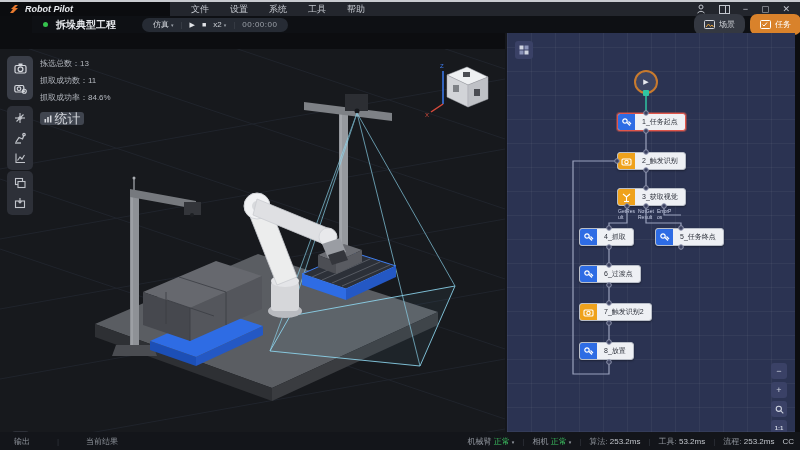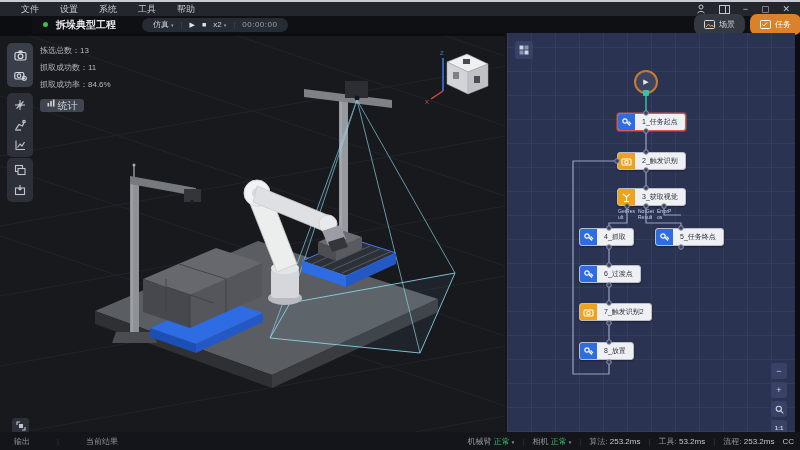--- a/index.html
+++ b/index.html
@@ -34,36 +34,36 @@
   #timer { color:#9ba0a8; letter-spacing:.5px; }
   #viewtoggle { margin-left:auto; display:flex; align-items:center; gap:5px; padding-right:8px; }
   .pillbtn { height:21px; border-radius:8px; display:flex; align-items:center;
     gap:4px; padding:0 10px; font-size:8px; }
   #scenebtn { background:#343841; color:#d2d5da; }
   #taskbtn  { color:#fff;border-radius:7px; }
   #panelbtn { width:18px; height:14px; border-radius:3px; background:#343841;
     display:flex; align-items:center; justify-content:center; }
 
   
-  #viewport { left:0; top:36px; width:505px; height:399px; background:#17191d; overflow:hidden; }
+  #viewport { left:0; top:49px; width:505px; height:399px; background:#17191d; overflow:hidden; }
 
   
   .toolgrp { left:7px; width:26px; background:#2d3038; border-radius:5px;
     display:flex; flex-direction:column; align-items:center; padding:3px 0; gap:2px; }
   #toolgrp1 { top:7px; background:#3a3e48; }
   #toolgrp2 { top:57px; }
   #toolgrp3 { top:122px; }
   .toolbtn { width:20px; height:18px; display:flex; align-items:center; justify-content:center; }
 
   
   #stats { left:40px; top:9px; display:flex; flex-direction:column; gap:6px; }
   .statline { font-size:8px; color:#b5b9c0; }
   #statsbtn { margin-top:3px; width:44px; height:13px; background:#40454f; border-radius:3px;
-    display:flex; justify-content:center; gap:3px;
-    font-size:10px; color:#d5d8dd; }
+    display:flex; align-items:center; justify-content:center; gap:3px;
+    font-size:13px; color:#d5d8dd; }
 
   #expandbtn { left:12px; top:382px; width:17px; height:15px; background:#2d3038;
     border-radius:3px; display:flex; align-items:center; justify-content:center; }
 
   
   #flowpanel { left:505px; top:33px; width:290px; height:399px; background:#2b3352;
     border-left:2px solid #14161b; overflow:hidden;
     background-image:
       repeating-linear-gradient(0deg, rgba(255,255,255,0.045) 0 1px, transparent 1px 24px),
       repeating-linear-gradient(90deg, rgba(255,255,255,0.045) 0 1px, transparent 1px 24px); }
@@ -105,20 +105,26 @@
   svg { display:block; }
 </style>
 </head>
 <body>
 
 <div id="stage">
 
   <div id="topstrip" class="abs"></div>
 
   <div id="menubar" class="abs">
+    <div id="logoarea">
+      <svg width="11" height="10" viewBox="0 0 11 10">
+        <path d="M1 9 L4 5 L2 5 L6 1 L9 1 L6 4 L9 4 L4 9 Z" fill="#e8792e"></path>
+      </svg>
+      <span id="brand">Robot Pilot</span>
+    </div>
     <span class="menu-item">文件</span>
     <span class="menu-item">设置</span>
     <span class="menu-item">系统</span>
     <span class="menu-item">工具</span>
     <span class="menu-item">帮助</span>
     <div id="winctrl">
       <svg width="10" height="10" viewBox="0 0 10 10">
         <circle cx="5" cy="3" r="2" fill="none" stroke="#c3c7ce" stroke-width="1"></circle>
         <path d="M1.5 9 Q5 5.5 8.5 9" fill="none" stroke="#c3c7ce" stroke-width="1"></path>
       </svg>

